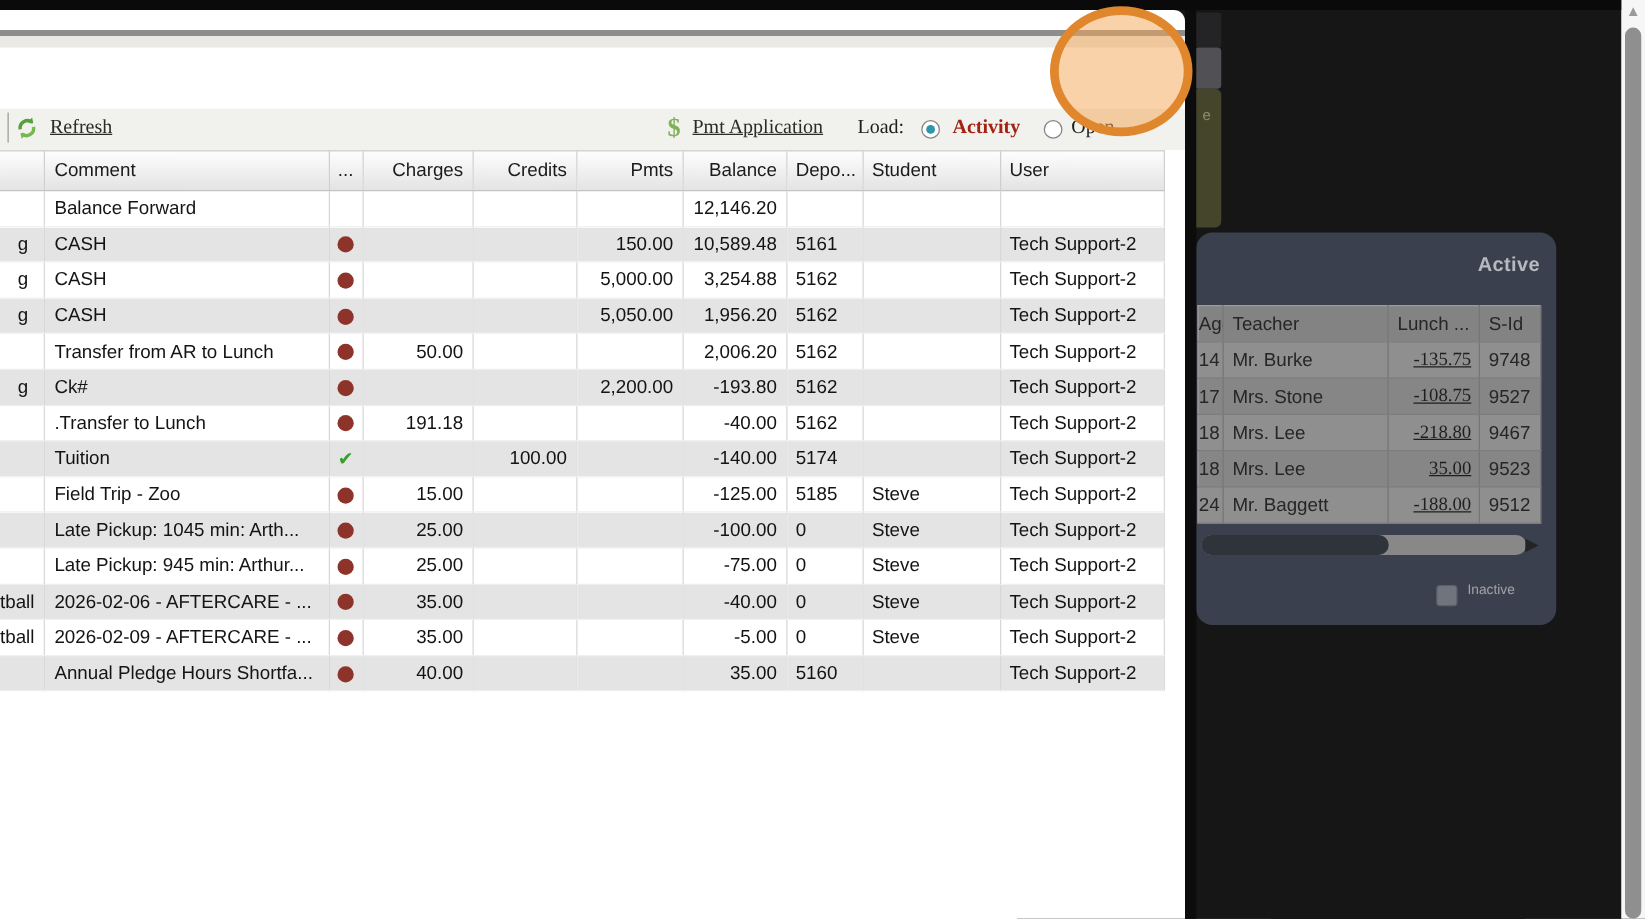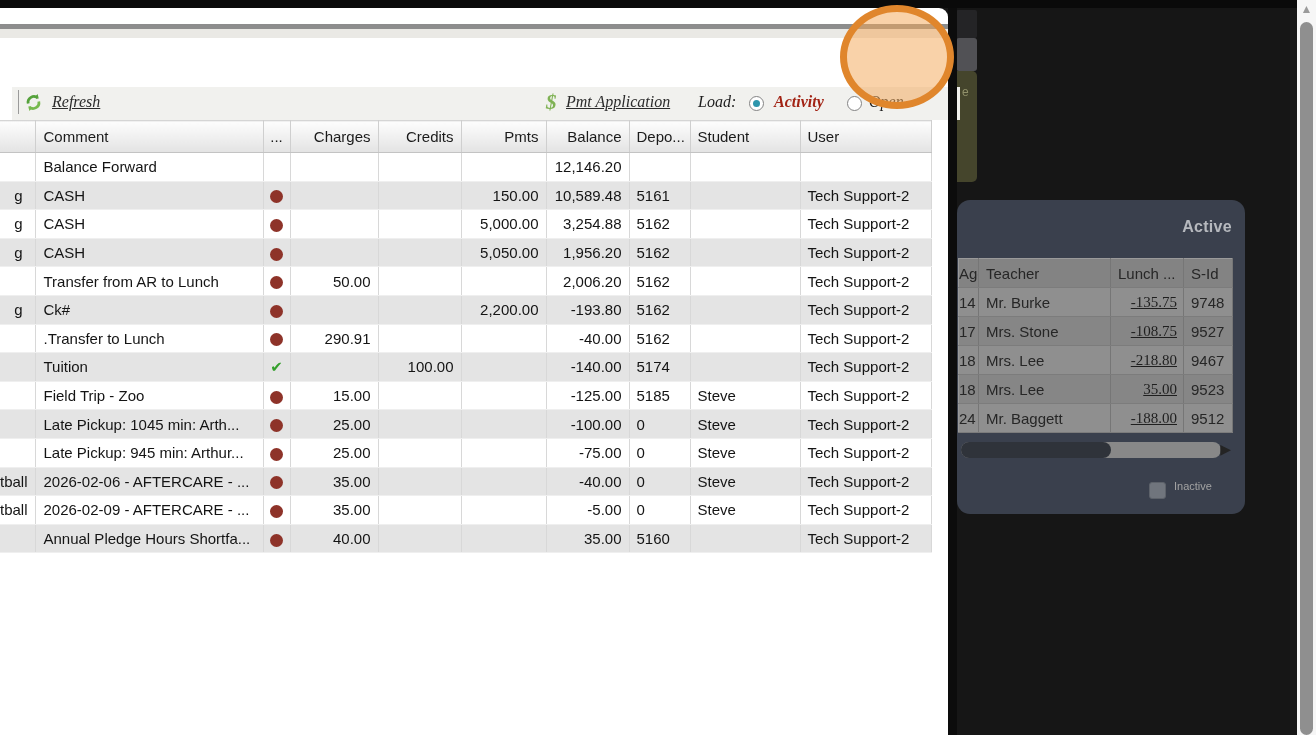--- a/index.html
+++ b/index.html
@@ -13,21 +13,21 @@
   #browser-scroll-arrow { left:1300px; top:2px; width:13px; text-align:center; color:#9a9a9a; font-size:12px; z-index:4; }
   #browser-scroll-thumb { left:1300px; top:22px; width:13px; height:713px; background:#8f8f8f; border-radius:7px; z-index:4; }
 
   
   #frag-top   { left:956px; top:10px; width:21px; height:28px; background:#242426; border-radius:2px; z-index:2; }
   #frag-gray  { left:956px; top:38px; width:21px; height:33px; background:#515155; border-radius:3px; z-index:2; }
   #frag-olive { left:956px; top:71px; width:21px; height:111px; background:#45452c; border-radius:0 5px 5px 0; z-index:2;
                 color:#90906a; font-size:12px; padding:14px 0 0 6px; }
 
   
-  #panel { left:957px; top:200px; width:288px; height:314px; background:#3a404d; border-radius:13px; z-index:2; }
+  #panel { left:957px; top:186px; width:288px; height:314px; background:#3a404d; border-radius:13px; z-index:2; }
   #panel-active { position:absolute; top:18px; right:13px; font-weight:bold; font-size:16px; color:#b6b9be; letter-spacing:.3px; }
   #panel-table-wrap { position:absolute; left:1px; top:58px; width:276px; }
   table.ptable { border-collapse:collapse; table-layout:fixed; width:274px; background:#8e8e8e; border:1px solid #9a9a9a; }
   table.ptable th, table.ptable td { height:29px; font-size:15px; color:#262626; border-right:1px solid #767676;
       border-bottom:1px solid #7c7c7c; overflow:hidden; white-space:nowrap; }
   table.ptable thead th { background:#838383; font-weight:normal; text-align:left; padding-left:7px; }
   table.ptable thead th.col-age { text-align:right; padding:0 3px 0 0; }
   table.ptable tbody tr:nth-child(odd) td { background:#8f8f8f; }
   table.ptable tbody tr:nth-child(even) td { background:#868686; }
   td.col-age { text-align:right; padding-right:3px; }
@@ -47,21 +47,21 @@
   #bar-light { position:absolute; left:0; top:21px; width:100%; height:9px; background:#eae9e5; }
   #dark-header { position:absolute; left:0; top:30px; width:100%; height:49px; background:#424a56; }
 
   .btn { position:absolute; display:flex; align-items:center; justify-content:center; gap:6px;
       background:linear-gradient(#fdfdfd,#e6e6e6); border:1px solid #b9b9b9; border-radius:4px;
       font-size:16px; color:#3a3a3a; cursor:pointer; }
   #print-btn { left:770px; top:13px; width:69px; height:39px; }
   #close-btn { left:846px; top:9px; width:87px; height:47px; color:#5a5a5a; }
 
   
-  #linkbar { position:absolute; left:12px; top:79px; width:100%; height:33px; background:#f1f1ee;font-style:italic; }
+  #linkbar { position:absolute; left:0; top:79px; width:100%; height:33px; background:#f1f1ee; }
   #linkbar::before { content:""; position:absolute; left:6px; top:3px; bottom:6px; width:1px; background:#9a9a9a; }
   .serif { font-family:"Liberation Serif","DejaVu Serif",serif; }
   .linktext { text-decoration:underline; color:#2b2b2b; font-size:16px; }
   #refresh-icon { position:absolute; left:12px; top:6px; }
   #refresh-link { position:absolute; left:40px; top:6px; }
   #dollar-icon { position:absolute; left:534px; top:3px; font-size:21px; font-weight:bold; color:#7fb254; }
   #pmt-link { position:absolute; left:554px; top:6px; }
   #load-label { position:absolute; left:686px; top:6px; font-size:16px; color:#1d1d1d; }
   .radio { position:absolute; width:15px; height:15px; border:1px solid #848484; border-radius:50%; background:#fff; top:9px; }
   #radio-activity { left:737px; }
@@ -284,21 +284,21 @@
             <td class="col-pmts">2,200.00</td>
             <td class="col-balance">-193.80</td>
             <td class="col-depo">5162</td>
             <td class="col-student"></td>
             <td class="col-user">Tech Support-2</td>
           </tr>
           <tr>
             <td class="col-cat"></td>
             <td class="col-comment">.Transfer to Lunch</td>
             <td class="col-dot"><span class="dot"></span></td>
-            <td class="col-charges">290.91</td>
+            <td class="col-charges">191.18</td>
             <td class="col-credits"></td>
             <td class="col-pmts"></td>
             <td class="col-balance">-40.00</td>
             <td class="col-depo">5162</td>
             <td class="col-student"></td>
             <td class="col-user">Tech Support-2</td>
           </tr>
           <tr>
             <td class="col-cat"></td>
             <td class="col-comment">Tuition</td>

